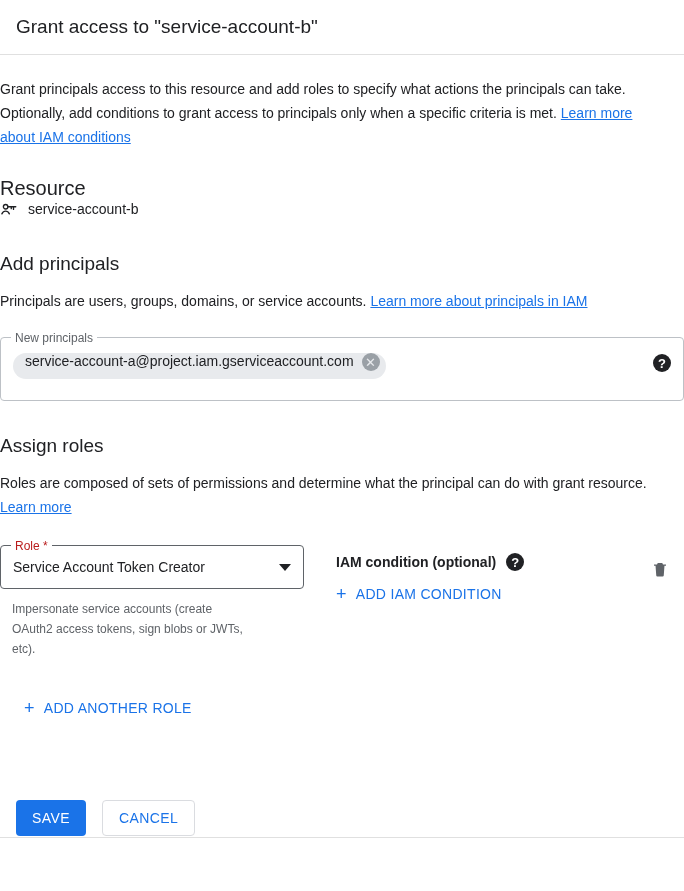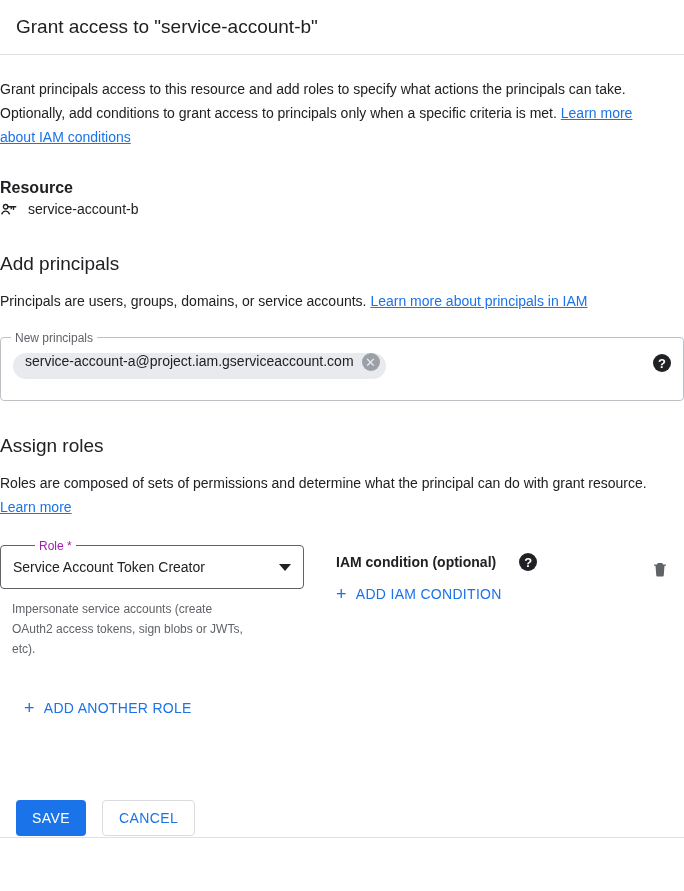--- a/index.html
+++ b/index.html
@@ -36,22 +36,22 @@
     line-height: 24px;
     color: #202124;
     max-width: 650px;
   }
   a.link {
     color: #1a73e8;
     text-decoration: underline;
     cursor: pointer;
   }
   h2.section-title {
-    font-size: 16px;
-    font-weight: 700;
+    font-size: 20px;
+    font-weight: 400;
     line-height: 22px;
     margin: 28px 0 0 0;
     color: #202124;
   }
   h2.section-title.big {
     font-size: 19px;
     font-weight: 400;
     margin-top: 34px;
   }
   .resource-row {
@@ -154,21 +154,21 @@
   .select-outline {
     position: relative;
     border: 1px solid #5f6368;
     border-radius: 4px;
     height: 44px;
     display: flex;
     align-items: center;
     padding: 0 12px;
     cursor: pointer;
   }
-  .select-outline .field-legend { color: #a21caf; margin-left: 24px; }
+  .select-outline .field-legend { color: #b91c1c; }
   .select-value {
     font-size: 14px;
     color: #202124;
     flex: 1;
     white-space: nowrap;
     overflow: hidden;
     text-overflow: ellipsis;
   }
   .caret {
     width: 0; height: 0;
@@ -186,21 +186,21 @@
     max-width: 250px;
   }
   .cond-col {
     flex: 1;
     padding-left: 32px;
     padding-top: 8px;
   }
   .cond-title-row {
     display: flex;
     align-items: center;
-    gap: 23px;
+    gap: 10px;
     font-size: 14px;
     font-weight: 700;
     color: #202124;
   }
   .text-button {
     display: inline-flex;
     align-items: center;
     gap: 9px;
     margin-top: 14px;
     color: #1a73e8;

